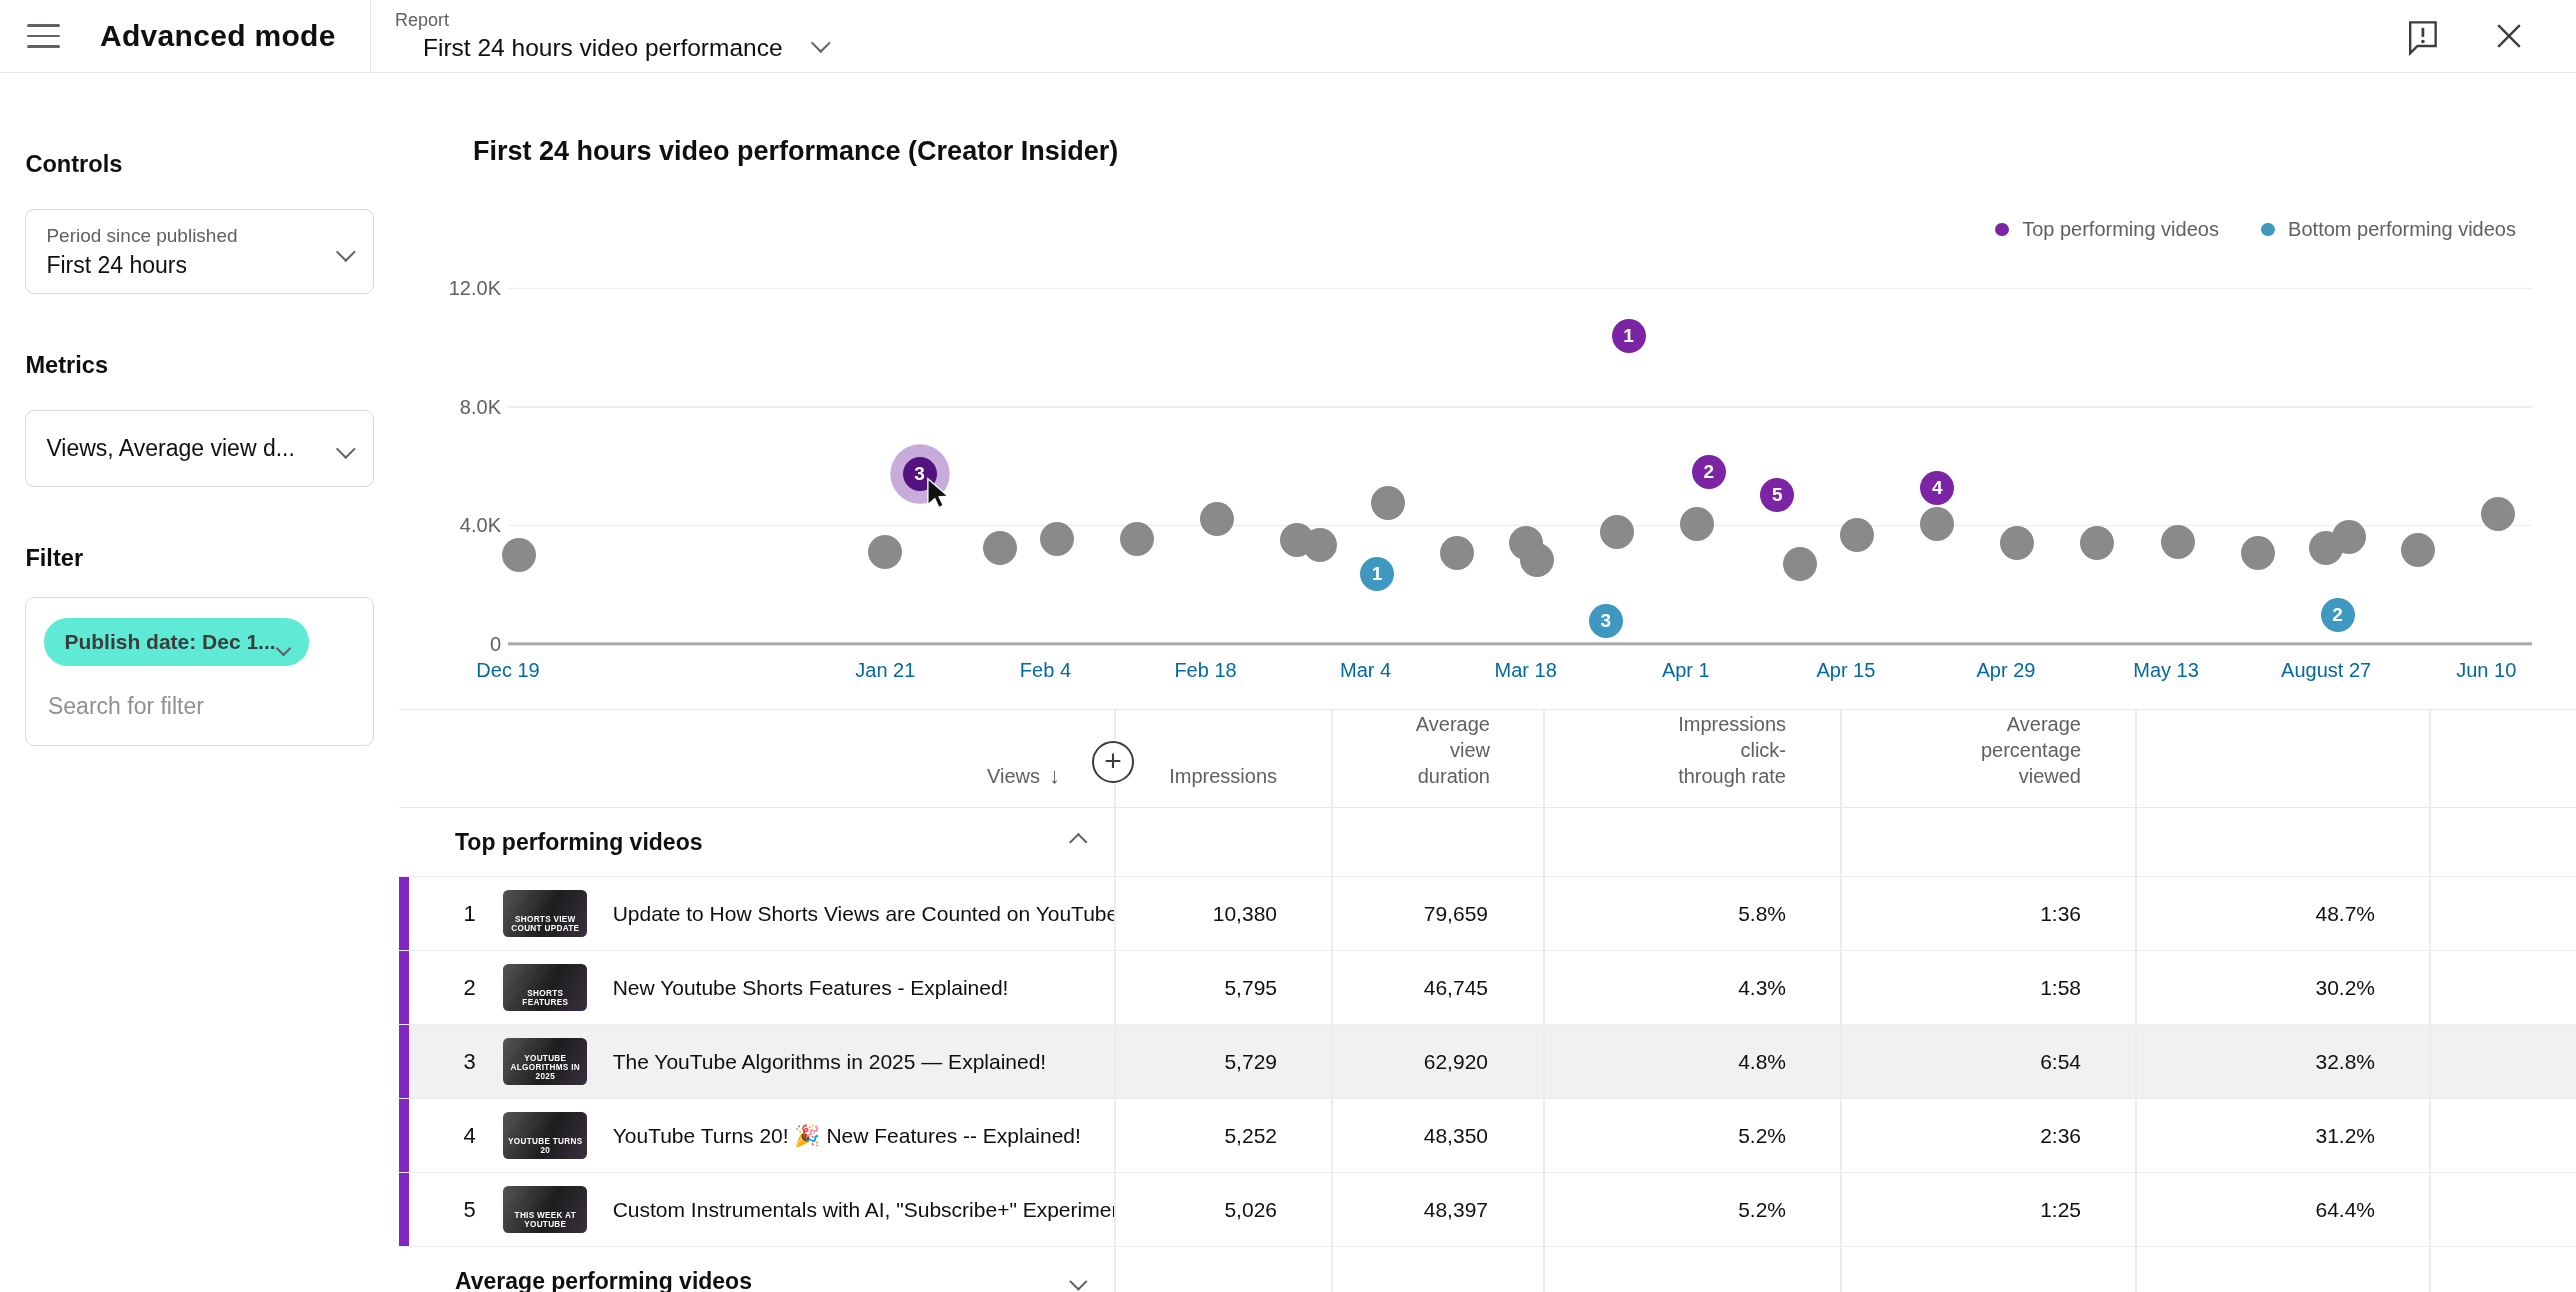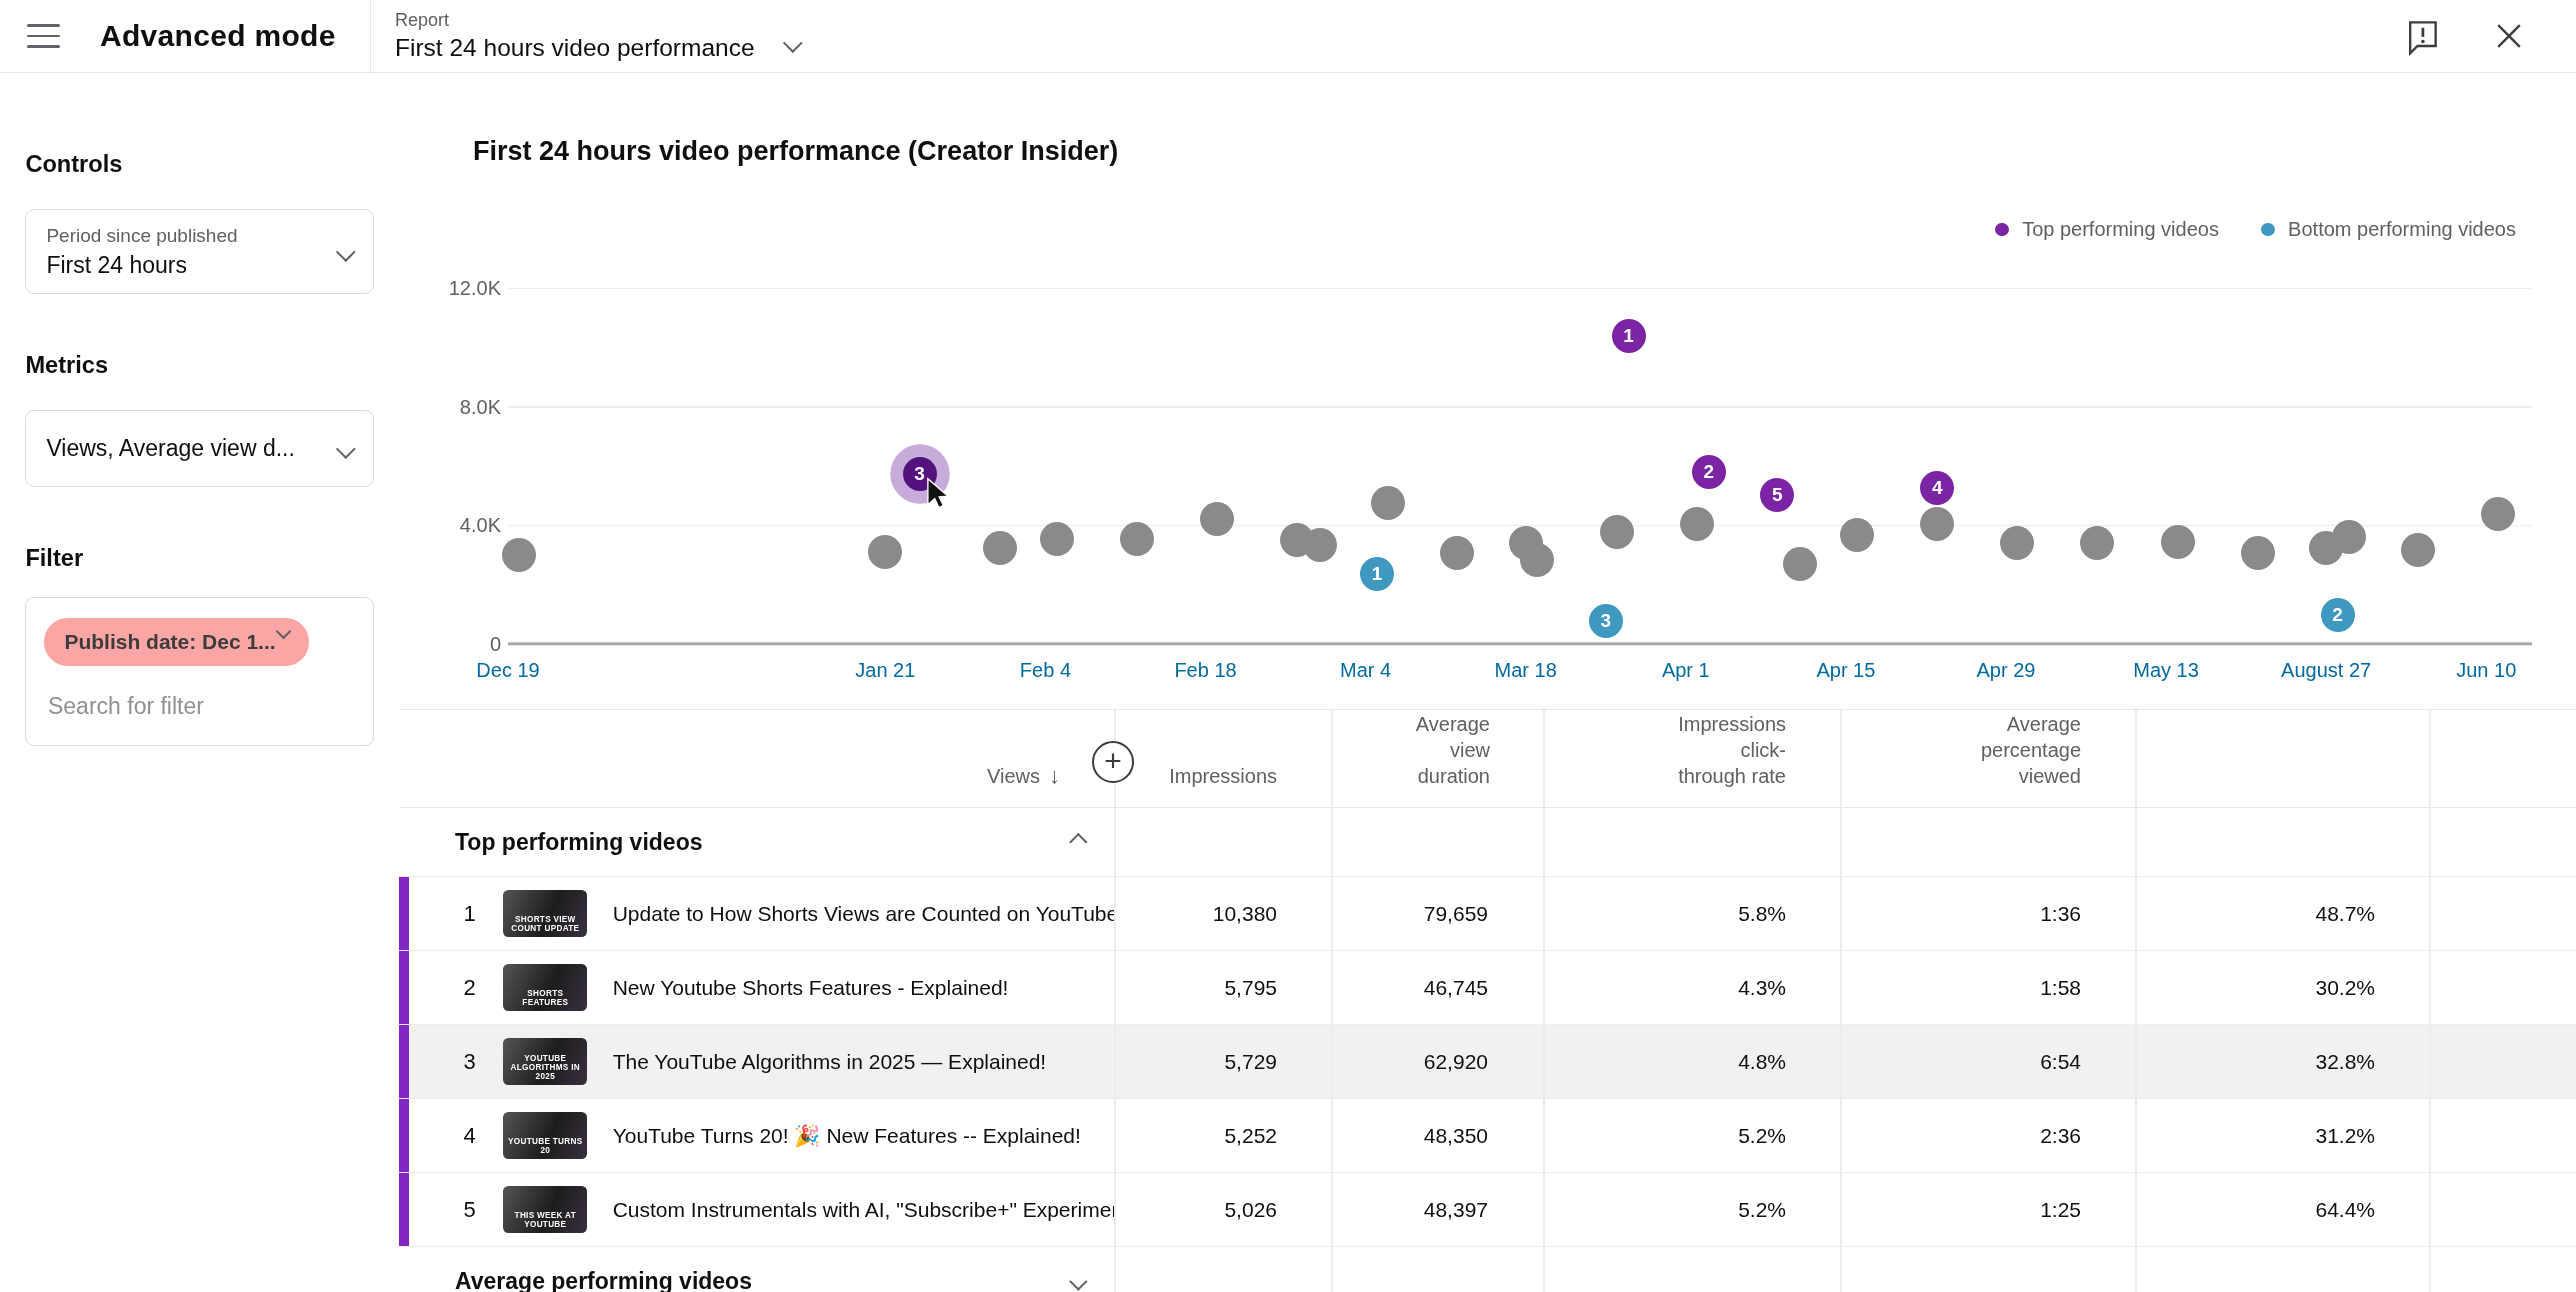--- a/index.html
+++ b/index.html
@@ -8,42 +8,42 @@
 
   
   .topbar{height:73px;border-bottom:1.8px solid #e8e8e8;display:flex;align-items:center;position:relative;background:#fff;}
   .hamburger{margin-left:27px;width:33px;height:23.6px;display:flex;flex-direction:column;justify-content:space-between;cursor:pointer;}
   .hamburger i{display:block;height:2.7px;background:#5f6368;border-radius:1.8px;}
   .tb-title{font-size:30px;font-weight:700;margin-left:40px;letter-spacing:0.3px;}
   .tb-divider{width:1.8px;height:73px;background:#e4e4e4;margin-left:34px;}
   .report{margin-left:23.6px;display:flex;align-items:center;}
   .report-text{display:flex;flex-direction:column;}
   .report-label{font-size:18px;color:#606060;margin-bottom:3.6px;}
-  .report-value{font-size:24.5px;color:#0f0f0f;}
+  .report-value{font-size:24.5px;color:#0f0f0f;margin-left:28px;}
   .report .chv{margin-left:31px;margin-top:12.7px;}
   .tb-spacer{flex:1;}
   .tb-icon{margin-right:49px;cursor:pointer;display:flex;align-items:center;}
 
   .chv{display:inline-block;width:13.6px;height:13.6px;border-right:2.7px solid #606060;border-bottom:2.7px solid #606060;}
   .chv.down{transform:rotate(45deg);}
   .chv.up{transform:rotate(-135deg);}
 
   
   .layout{display:flex;height:1220px;}
   aside{width:399px;padding:78px 25.4px 0;flex-shrink:0;}
   .side-heading{font-size:23.6px;font-weight:700;margin:0;}
   .select-box{margin-top:31px;border:1.8px solid #d9d9d9;border-radius:9px;padding:14.5px 20px;display:flex;align-items:center;cursor:pointer;background:#fff;}
   .sb-text{flex:1;min-width:0;}
   .sb-label{font-size:19px;color:#606060;}
   .sb-value{font-size:23px;color:#0f0f0f;margin-top:5.4px;white-space:nowrap;overflow:hidden;}
   .select-box.single{padding:23.6px 20px;}
   .select-box.single .sb-value{margin-top:0;}
   .heading-gap{margin-top:58px;}
   .filter-box{margin-top:25.4px;border:1.8px solid #d9d9d9;border-radius:9px;padding:20px 18px 11px;}
-  .chip{background:#fca5a5;border-radius:23.6px;padding:11.8px 20px;display:inline-flex;align-items:flex-start;gap:2px;cursor:pointer;}
+  .chip{background:#5eead4;border-radius:23.6px;padding:11.8px 20px;display:inline-flex;align-items:flex-end;gap:2px;cursor:pointer;}
   .chip span{font-size:21px;font-weight:700;color:#3c3c3c;}
   .chip .chv{width:11px;height:11px;border-width:2.3px;margin-top:-3.6px;}
   .search-input{border:none;outline:none;font-size:23px;width:100%;margin-top:27px;padding:0 0 14.5px 3.6px;color:#0f0f0f;background:transparent;}
   .search-input::placeholder{color:#909090;}
 
   main{flex:1;position:relative;}
   .chart-title{position:absolute;left:58px;top:47px;font-size:27px;font-weight:700;margin:16px;}
 
   
   .legend{position:absolute;top:145px;right:60px;display:flex;gap:42px;}

